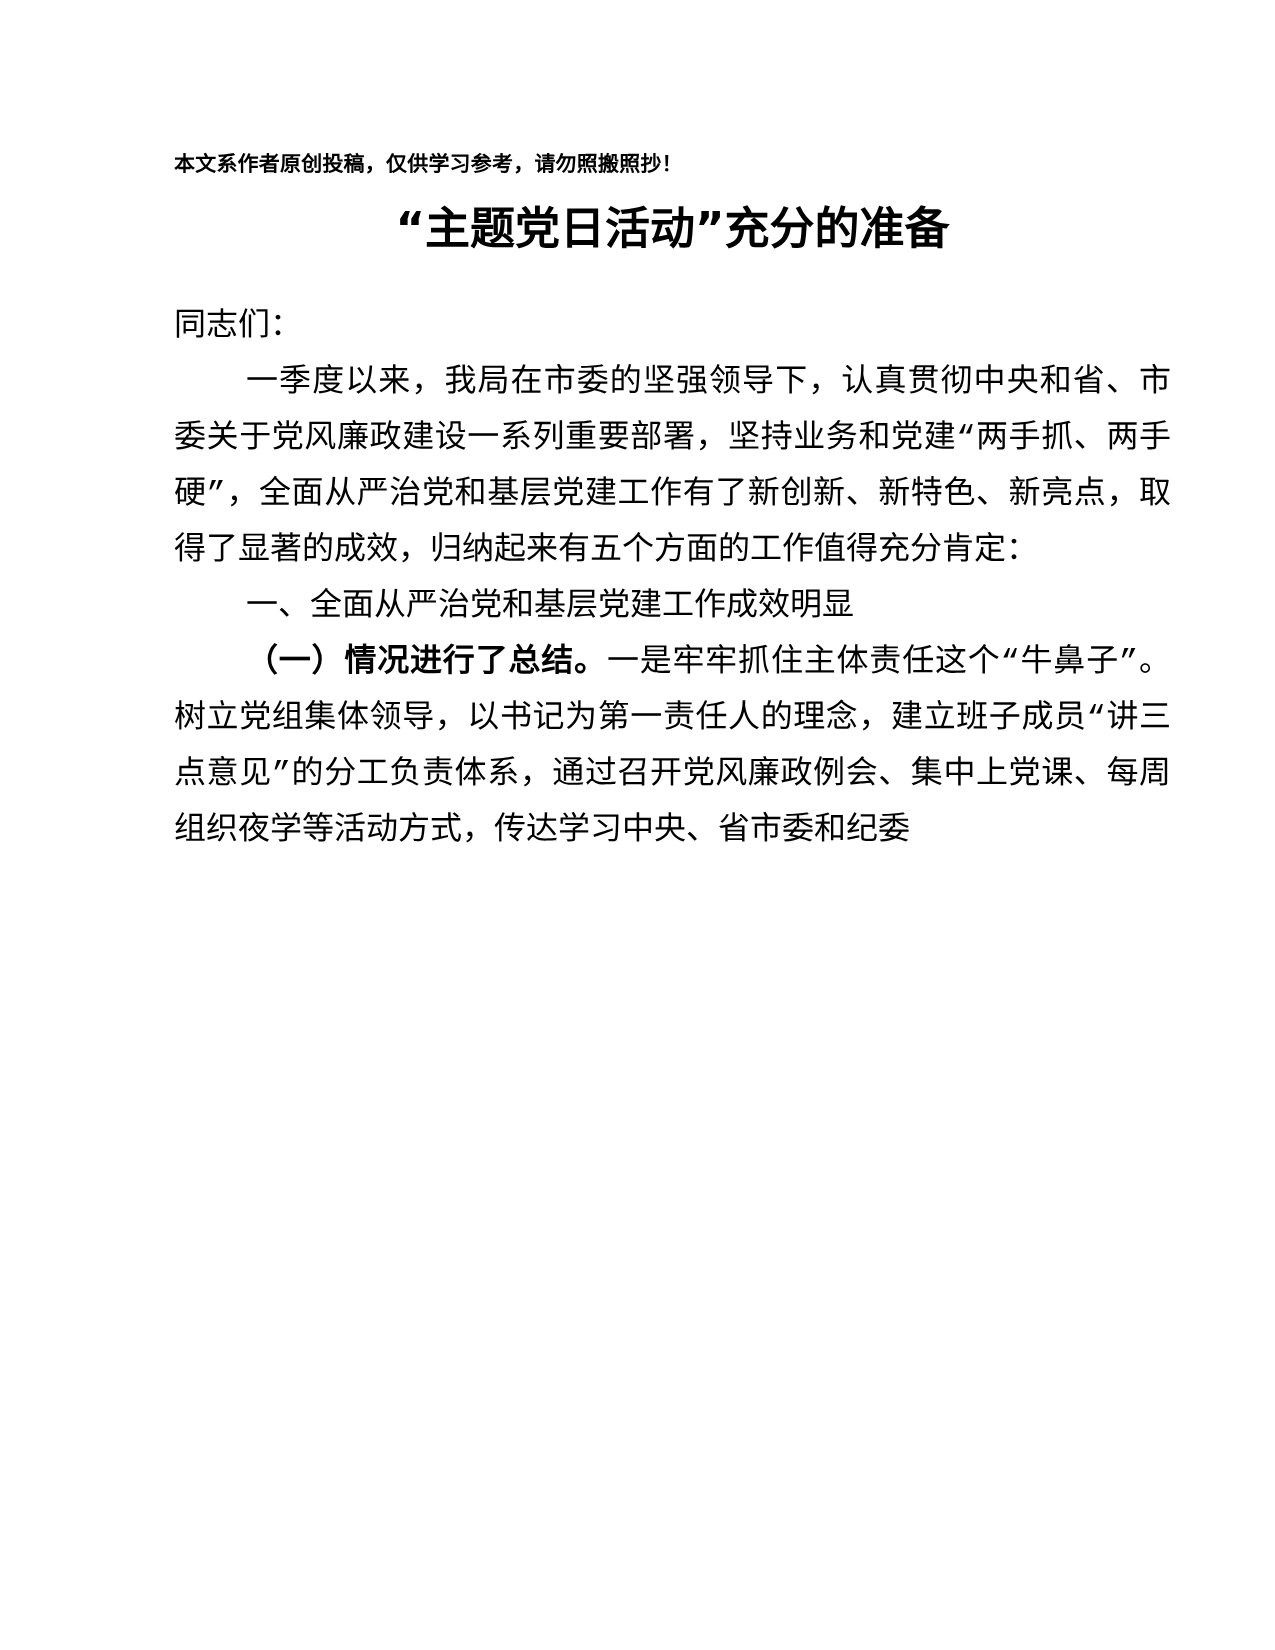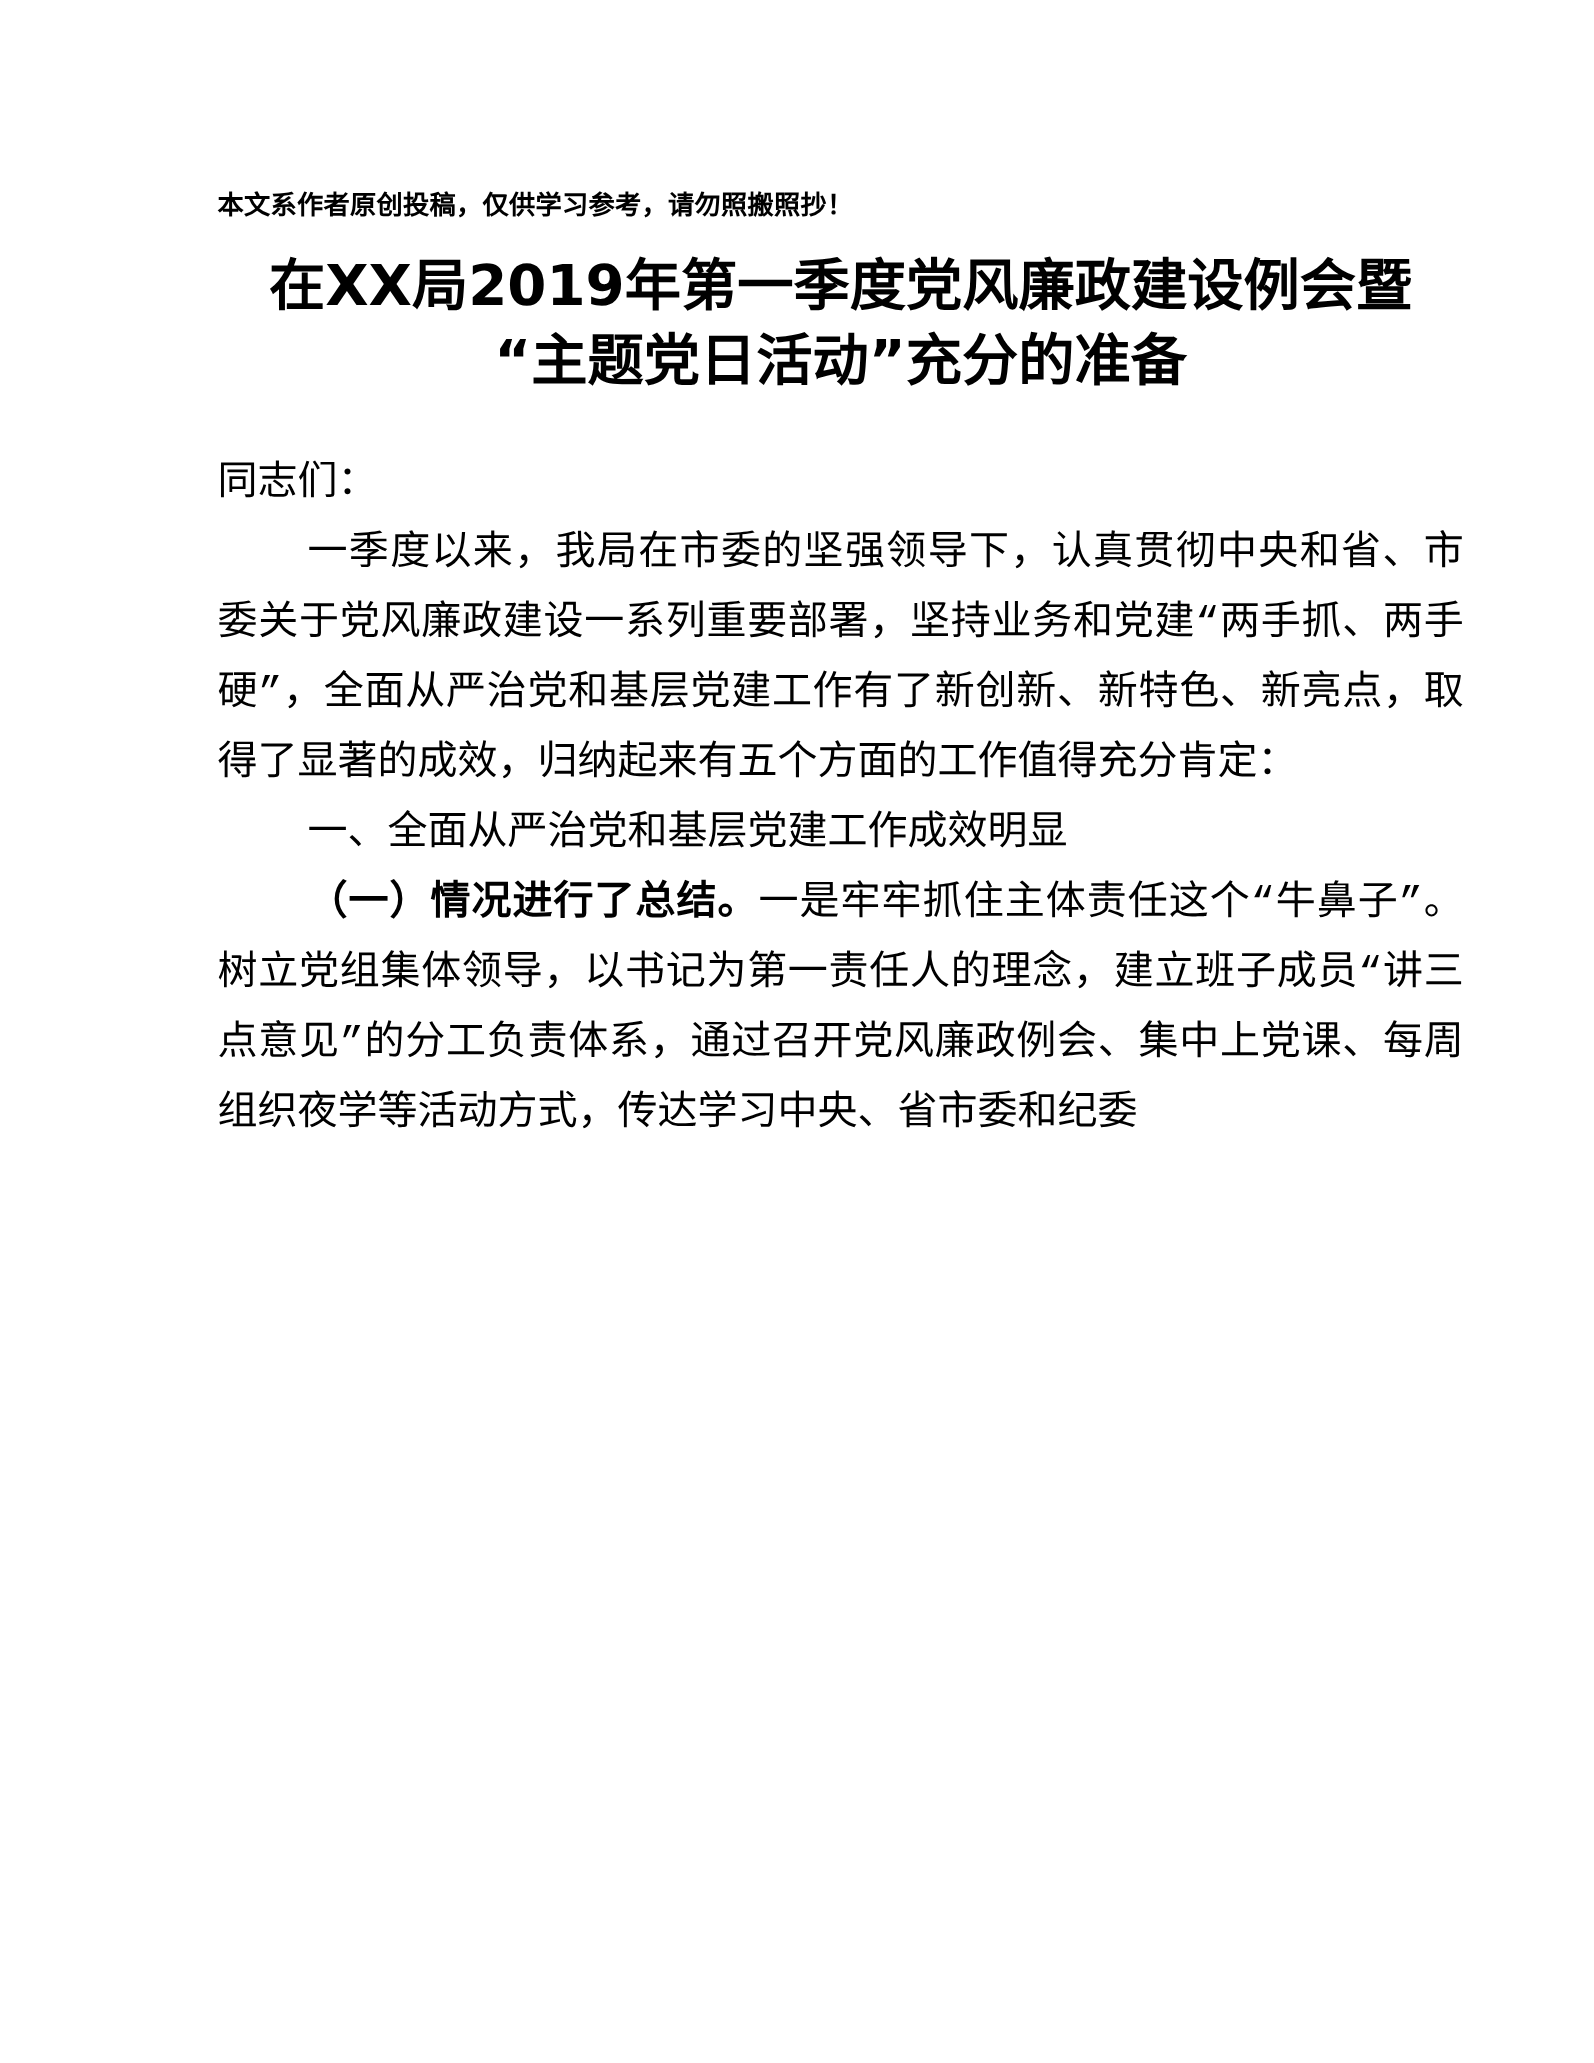--- a/index.html
+++ b/index.html
@@ -98,21 +98,20 @@
 </style>
 </head>
 <body>
 
 <div class="page">
   <div class="content">
 
     <div class="disclaimer">本文系作者原创投稿，仅供学习参考，请勿照搬照抄！</div>
 
     <div class="doc-title">
-      <span class="title-line">在XX局2019年第一季度党风廉政建设例会暨</span>
       <span class="title-line">“主题党日活动”充分的准备</span>
     </div>
 
     <div class="body-block">
 
       <p class="para salutation">同志们：</p>
 
 
       <p class="para indent">一季度以来，我局在市委的坚强领导下，认真贯彻中央和省、市委关于党风廉政建设一系列重要部署，坚持业务和党建“两手抓、两手硬”，全面从严治党和基层党建工作有了新创新、新特色、新亮点，取得了显著的成效，归纳起来有五个方面的工作值得充分肯定：</p>
 

